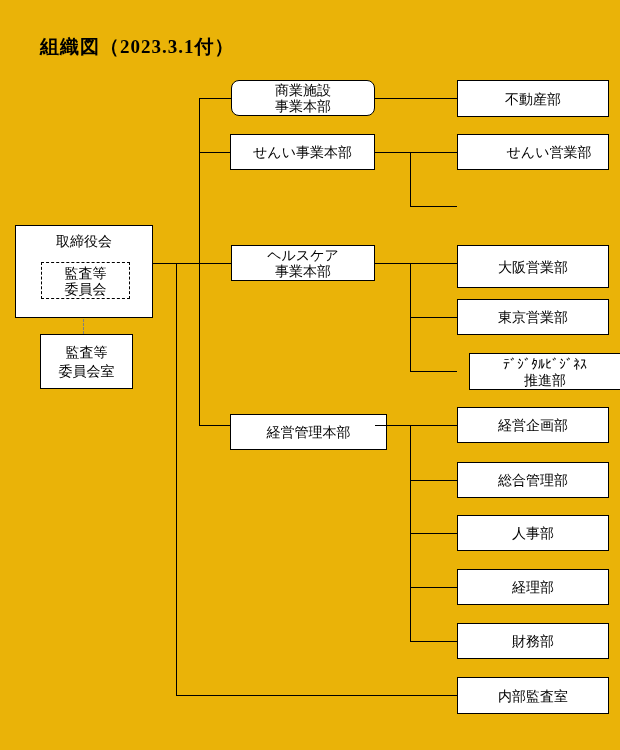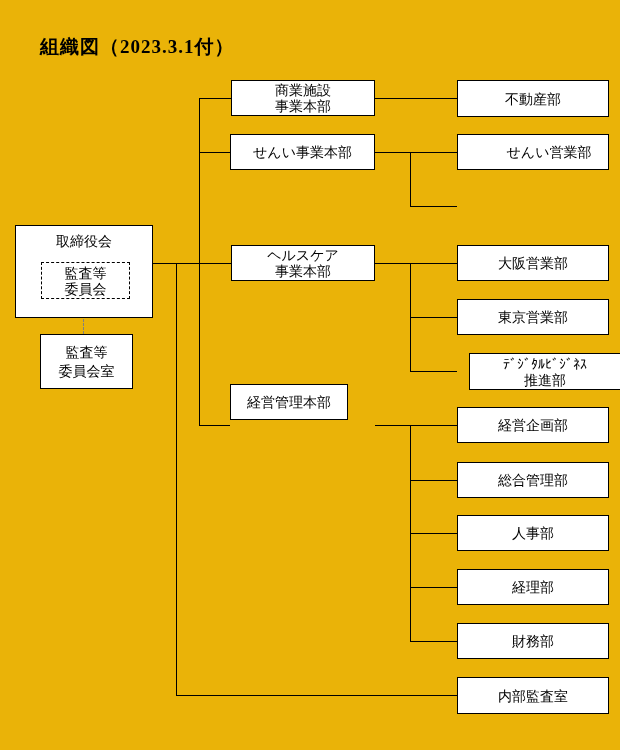--- a/index.html
+++ b/index.html
@@ -50,28 +50,28 @@
   .vdash {
     position: absolute;
     width: 0;
     border-left: 1px dashed #808080;
     background: transparent;
   }
   
   .n-board        { left: 15px;  top: 225px; width: 138px; height: 93px; }
   .n-committee    { left: 41px;  top: 262px; width: 89px;  height: 37px; }
   .n-office       { left: 40px;  top: 334px; width: 93px;  height: 55px; line-height: 19px; }
-  .n-commercial   { left: 231px; top: 80px;  width: 144px; height: 36px; }
+  .n-commercial   { left: 231px; top: 80px;  width: 144px; height: 36px; border-radius: 8px; }
   .n-textilediv   { left: 230px; top: 134px; width: 145px; height: 36px; }
   .n-healthcare   { left: 231px; top: 245px; width: 144px; height: 36px; }
-  .n-management   { left: 230px; top: 384px; width: 118px; height: 36px; }
+  .n-management   { left: 230px; top: 414px; width: 157px; height: 36px; }
   .n-realestate   { left: 457px; top: 80px;  width: 152px; height: 37px; }
   .n-textilesales { left: 457px; top: 134px; width: 152px; height: 36px; padding-left: 32px; }
   .n-nagoya       { left: 457px; top: 188px; width: 152px; height: 36px; }
-  .n-osaka        { left: 457px; top: 245px; width: 152px; height: 36px; }
+  .n-osaka        { left: 457px; top: 245px; width: 152px; height: 43px; }
   .n-tokyo        { left: 457px; top: 299px; width: 152px; height: 36px; }
   .n-digital      { left: 469px; top: 353px; width: 152px; height: 37px; }
   .n-planning     { left: 457px; top: 407px; width: 152px; height: 36px; }
   .n-genadmin     { left: 457px; top: 462px; width: 152px; height: 36px; }
   .n-hr           { left: 457px; top: 515px; width: 152px; height: 36px; }
   .n-accounting   { left: 457px; top: 569px; width: 152px; height: 36px; }
   .n-finance      { left: 457px; top: 623px; width: 152px; height: 36px; }
   .n-intaudit     { left: 457px; top: 677px; width: 152px; height: 37px; }
 </style>
 </head>

